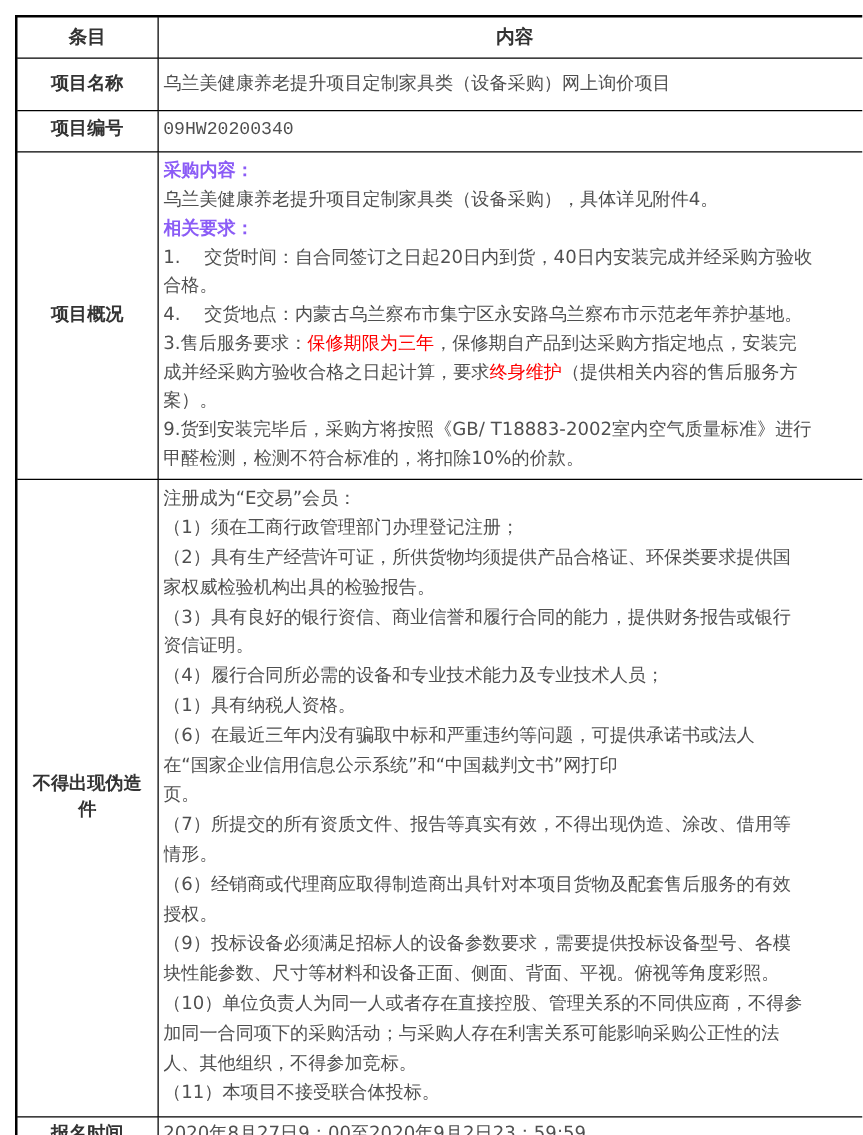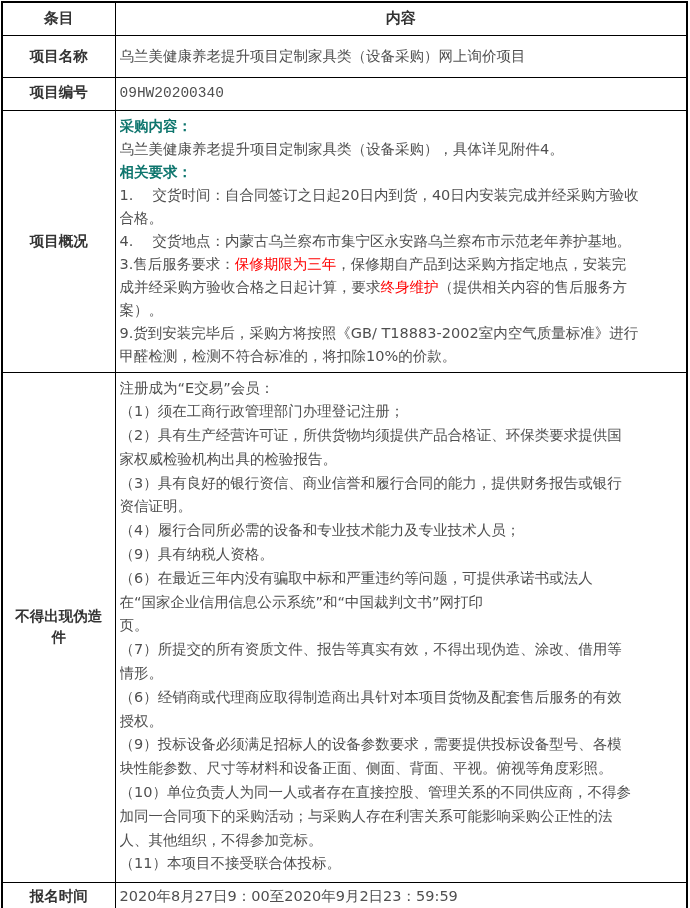--- a/index.html
+++ b/index.html
@@ -1,18 +1,18 @@
 <!DOCTYPE html>
 <html><head>
 <meta charset="utf-8">
 <style>
   html,body{margin:0;padding:0;background:#ffffff;}
   .page{
     width:690px;height:908px;overflow:hidden;box-sizing:border-box;
-    padding:1px;background:#ffffff;
+    padding:12px;background:#ffffff;
     font-family:"DejaVu Sans","Liberation Sans",sans-serif;
   }
   table.info-table{
     border-collapse:collapse;
     width:687px;
     table-layout:fixed;
     border:2px solid #000000;
   }
   .info-table td,.info-table th{
     border:1px solid #000000;
@@ -33,21 +33,21 @@
     vertical-align:middle;
     color:#4f4f4f;font-size:14.5px;
     padding:2px 2px 2px 4px;
     overflow:hidden;
   }
   .line{
     line-height:23px;
     white-space:pre;
     overflow:hidden;
   }
-  .strong{font-weight:bold;color:#0f766e;}
+  .strong{font-weight:bold;color:#8b5cf6;}
   .red{color:#ff0000;font-weight:normal;margin-top:48px;}
   tr[data-name="table-row-project-name"]{height:42px;}
   tr[data-name="table-row-project-number"]{height:33px;font-family:Liberation Mono, monospace;}
   tr[data-name="table-row-project-overview"]{height:262px;}
   tr[data-name="table-row-qualification"]{height:510px;}
   tr[data-name="table-row-signup-time"]{height:27px;}
   tr[data-name="table-row-project-overview"] .content-cell,
   tr[data-name="table-row-qualification"] .content-cell{
     vertical-align:top;padding-top:4px;
   }
@@ -101,21 +101,21 @@
           <td class="label-cell" data-name="row-label-qualification">不得出现伪造
 件</td>
           <td class="content-cell" data-name="row-content-qualification">
             <div class="line" data-name="content-line"><span data-name="text-run">注册成为“E交易”会员：</span></div>
             <div class="line" data-name="content-line"><span data-name="text-run">（1）须在工商行政管理部门办理登记注册；</span></div>
             <div class="line" data-name="content-line"><span data-name="text-run">（2）具有生产经营许可证，所供货物均须提供产品合格证、环保类要求提供国</span></div>
             <div class="line" data-name="content-line"><span data-name="text-run">家权威检验机构出具的检验报告。</span></div>
             <div class="line" data-name="content-line"><span data-name="text-run">（3）具有良好的银行资信、商业信誉和履行合同的能力，提供财务报告或银行</span></div>
             <div class="line" data-name="content-line"><span data-name="text-run">资信证明。</span></div>
             <div class="line" data-name="content-line"><span data-name="text-run">（4）履行合同所必需的设备和专业技术能力及专业技术人员；</span></div>
-            <div class="line" data-name="content-line"><span data-name="text-run">（9）具有纳税人资格。</span></div>
+            <div class="line" data-name="content-line"><span data-name="text-run">（1）具有纳税人资格。</span></div>
             <div class="line" data-name="content-line"><span data-name="text-run">（6）在最近三年内没有骗取中标和严重违约等问题，可提供承诺书或法人</span></div>
             <div class="line" data-name="content-line"><span data-name="text-run">在“国家企业信用信息公示系统”和“中国裁判文书”网打印</span></div>
             <div class="line" data-name="content-line"><span data-name="text-run">页。</span></div>
             <div class="line" data-name="content-line"><span data-name="text-run">（7）所提交的所有资质文件、报告等真实有效，不得出现伪造、涂改、借用等</span></div>
             <div class="line" data-name="content-line"><span data-name="text-run">情形。</span></div>
             <div class="line" data-name="content-line"><span data-name="text-run">（6）经销商或代理商应取得制造商出具针对本项目货物及配套售后服务的有效</span></div>
             <div class="line" data-name="content-line"><span data-name="text-run">授权。</span></div>
             <div class="line" data-name="content-line"><span data-name="text-run">（9）投标设备必须满足招标人的设备参数要求，需要提供投标设备型号、各模</span></div>
             <div class="line" data-name="content-line"><span data-name="text-run">块性能参数、尺寸等材料和设备正面、侧面、背面、平视。俯视等角度彩照。</span></div>
             <div class="line" data-name="content-line"><span data-name="text-run">（10）单位负责人为同一人或者存在直接控股、管理关系的不同供应商，不得参</span></div>

